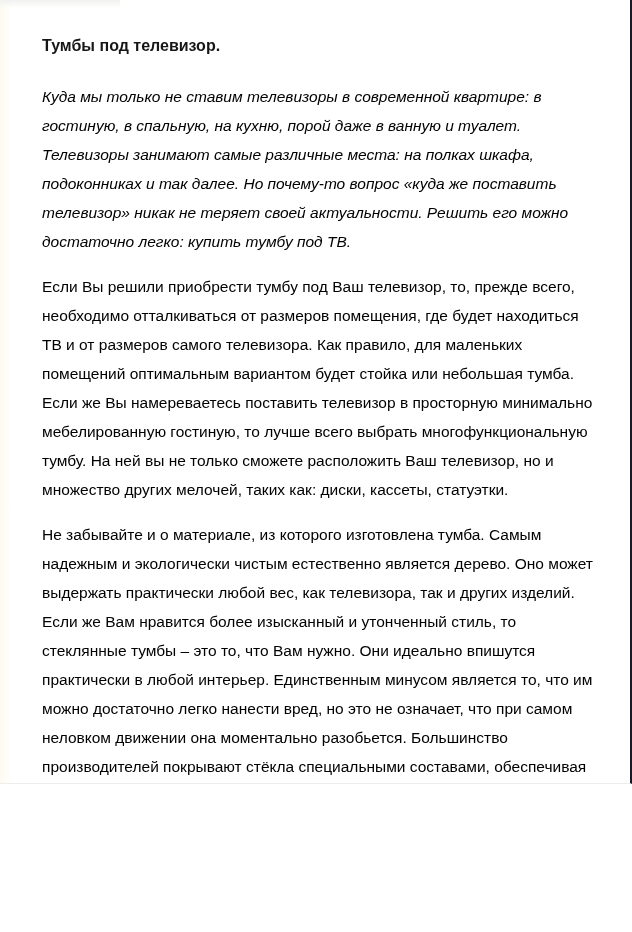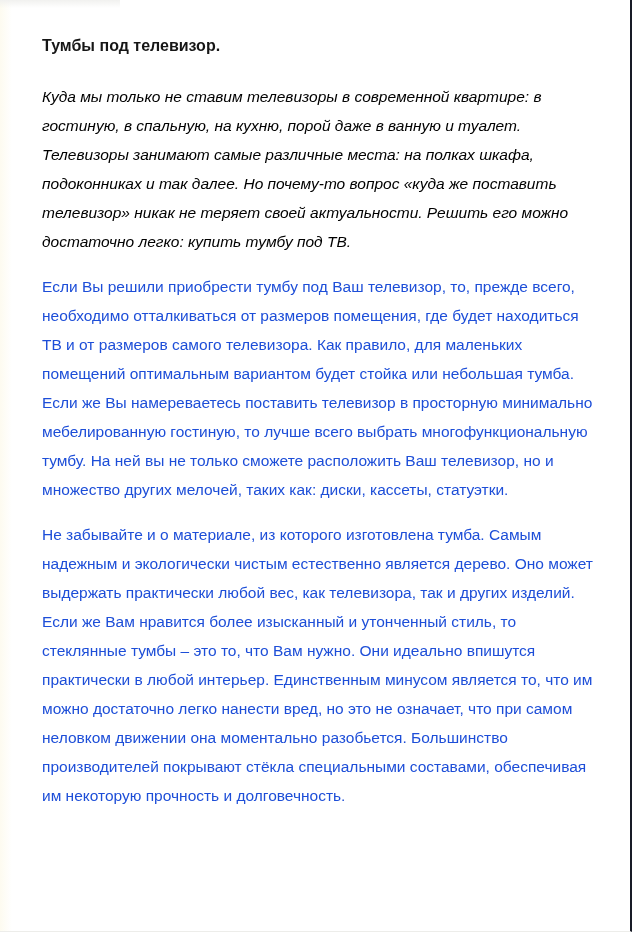--- a/index.html
+++ b/index.html
@@ -3,21 +3,21 @@
 <meta charset="utf-8">
 <style>
   html, body {
     margin: 0;
     padding: 0;
     background: #ffffff;
   }
   .page {
     position: relative;
     width: 632px;
-    height: 932px;
+    height: 784px;
     box-sizing: border-box;
     background: #ffffff;
     font-family: "Liberation Sans", sans-serif;
     color: #1d1d1d;
     border-right: 2px solid #181b26;
     border-bottom: 1px solid #ededea;
     overflow: hidden;
   }
   
   .page::before {
@@ -51,21 +51,21 @@
     line-height: 20px;
     margin: 0 0 26px 0;
     color: #161616;
   }
   .para {
     width: 556px;
     font-size: 15.5px;
     line-height: 29px;
     margin: 0 0 16px 0;
     text-align: left;
-    color: #1d4ed8;
+    color: #000000;
   }
   .para.italic {
     font-style: italic;
     color: #000000;
   }
 </style>
 </head>
 <body>
 
 <div class="page">

